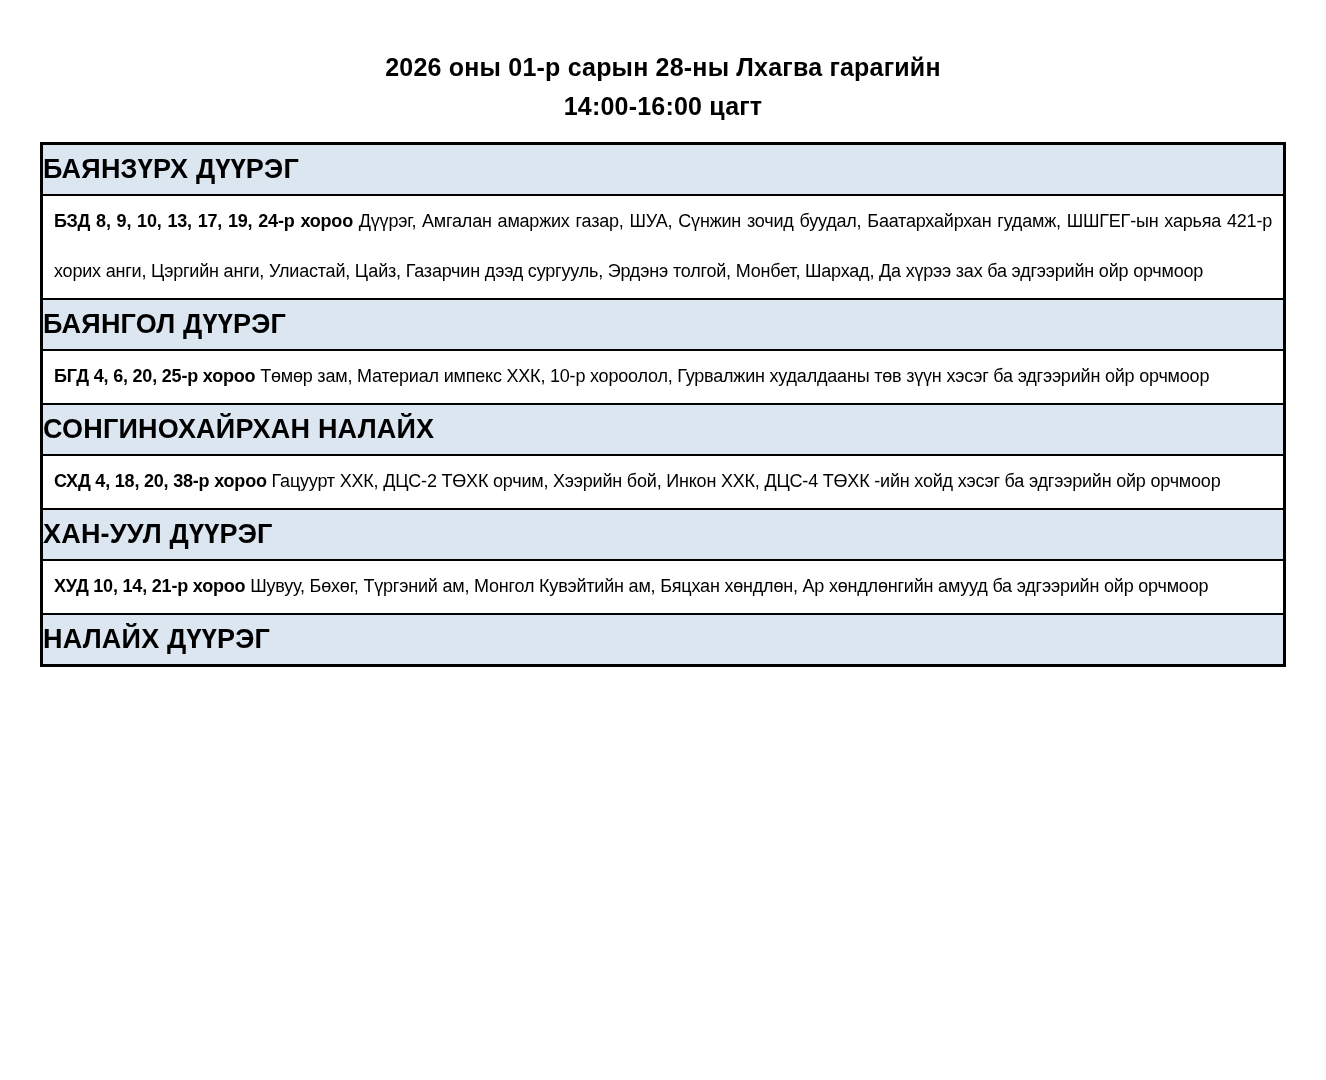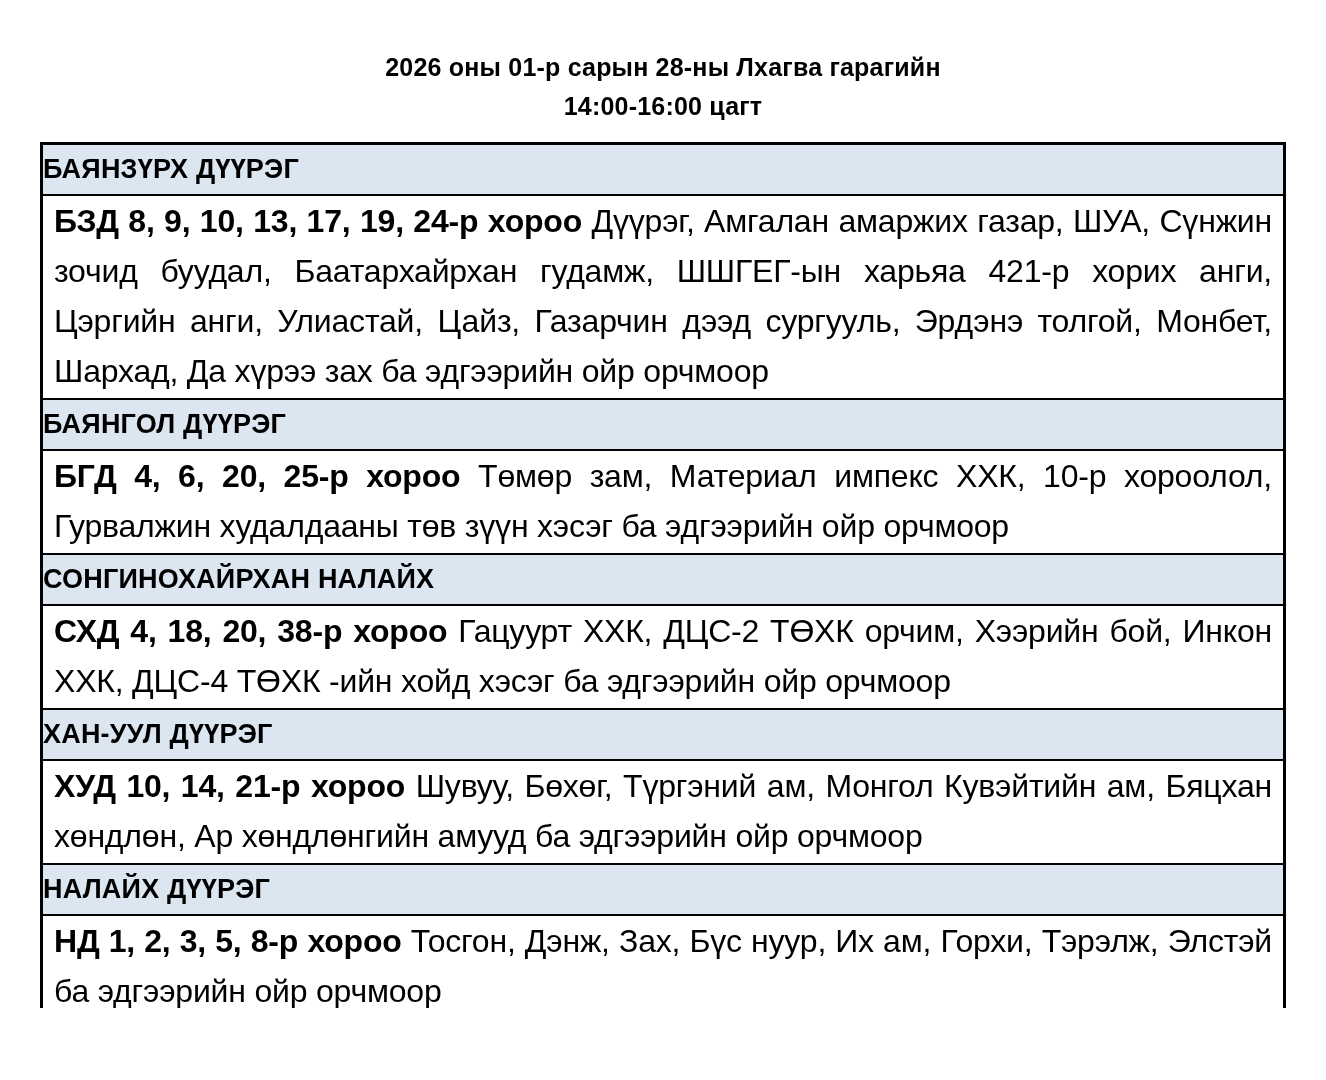--- a/index.html
+++ b/index.html
@@ -49,21 +49,21 @@
     text-align: left;
     vertical-align: middle;
     font-weight: bold;
     font-size: 27px;
     height: 49px;
     padding: 0;
     letter-spacing: 0.2px;
   }
   td.district-body {
     border: 2px solid #000000;
-    font-size: 32px;
+    font-size: 18px;
     line-height: 50px;
     padding: 0px 11px 2px 11px;
     text-align: justify;
     vertical-align: middle;
     letter-spacing: -0.2px;
   }
   td.district-body .khoroo {
     font-weight: bold;
   }
 </style>
@@ -103,19 +103,16 @@
       <tr>
         <td class="district-header">ХАН-УУЛ ДҮҮРЭГ</td>
       </tr>
       <tr>
         <td class="district-body"><span class="khoroo">ХУД 10, 14, 21-р хороо</span> <span>Шувуу, Бөхөг, Түргэний ам, Монгол Кувэйтийн ам, Бяцхан хөндлөн, Ар хөндлөнгийн амууд ба эдгээрийн ойр орчмоор</span></td>
       </tr>
 
       <tr>
         <td class="district-header">НАЛАЙХ ДҮҮРЭГ</td>
       </tr>
-      <tr>
-        <td class="district-body"><span class="khoroo">НД 1, 2, 3, 5, 8-р хороо</span> <span>Тосгон, Дэнж, Зах, Бүс нуур, Их ам, Горхи, Тэрэлж, Элстэй ба эдгээрийн ойр орчмоор</span></td>
-      </tr>
     </tbody>
   </table>
 
 </div>
 
 </body></html>

